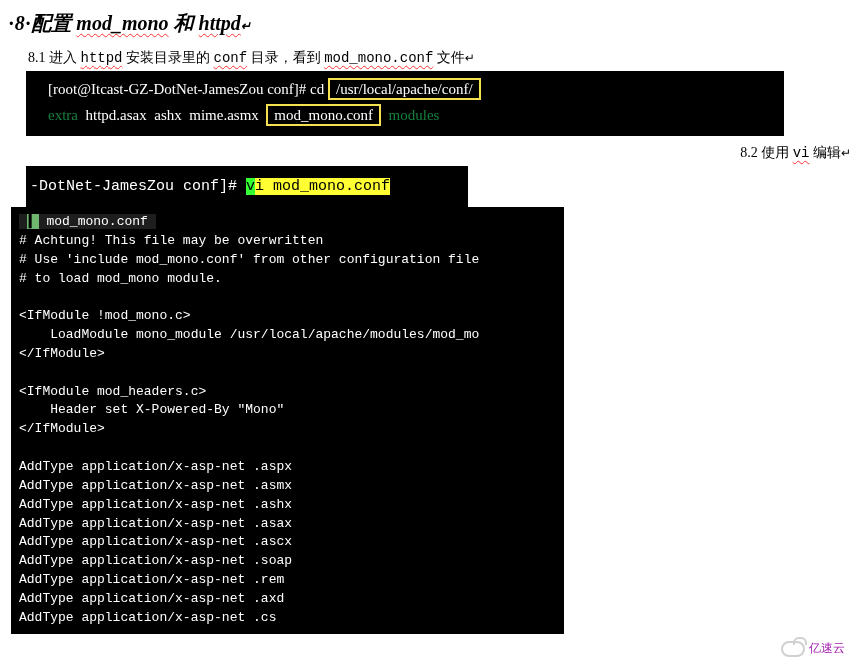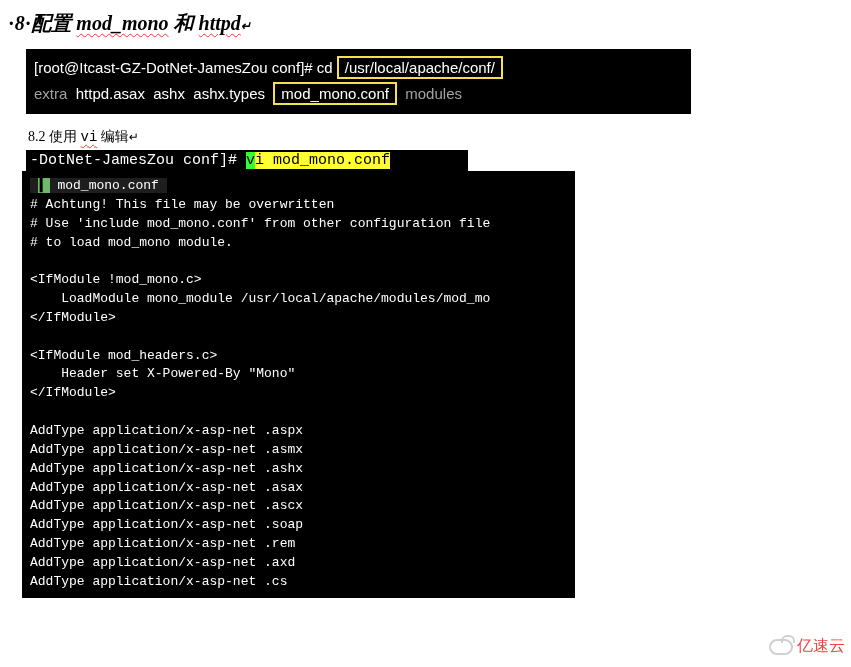--- a/index.html
+++ b/index.html
@@ -2,47 +2,50 @@
 <html><head>
 <meta charset="utf-8">
 <style>
   * { margin: 0; padding: 0; box-sizing: border-box; }
   body { width: 851px; height: 667px; background: #fff; font-family: Arial, "Microsoft YaHei", sans-serif; position: relative; overflow: hidden; }
   .page { padding: 0 0 0 0; }
   .h1 { font-size: 20px; font-weight: bold; font-style: italic; margin: 10px 0 12px 8px; font-family: "Times New Roman", serif; }
   .h1 .dot { font-style: normal; }
   .wavy { text-decoration: underline wavy #ff3333; text-decoration-thickness: 1px; text-underline-offset: 3px; }
   .sub { font-size: 14px; margin: 0 0 4px 28px; font-family: "SimSun", serif; }
-  .sub2 { font-size: 14px; margin: 14px 0 4px 28px; font-family: "SimSun", serif; }
+  .sub2 { font-size: 14px; margin: 8px 0 4px 28px; font-family: "SimSun", serif; text-align: right; }
   .mono { font-family: "Courier New", monospace; }
-  .term1 { background:#000; color:#fff; font-family:Liberation Sans, sans-serif; font-size:15px; padding:6px 8px 8px 8px; margin-left:26px; width:665px; line-height:1.7; white-space:nowrap; overflow:hidden; }
+  .term1 { background:#000; color:#fff; font-family:Liberation Serif, serif; font-size:15px; padding:6px 8px 8px 22px; margin-left:26px; width:758px; line-height:1.7; white-space:nowrap; overflow:hidden; }
   .box-y { border:2px solid #f5e050; padding:1px 6px; }
-  .cyan { color:#a3a3a3; }
-  .term2 { background:#000; color:#fff; font-family:"Consolas","Courier New",monospace; font-size:15px; padding:0 4px; margin-left:26px; width:442px; line-height:1.4; white-space:nowrap; overflow:hidden; }
+  .cyan { color:#15803d; }
+  .term2 { background:#000; color:#fff; font-family:"Consolas","Courier New",monospace; font-size:15px; padding:10px 4px; margin-left:26px; width:442px; line-height:1.4; white-space:nowrap; overflow:hidden; }
   .term2 .hi { background:#ffff33; color:#000; }
-  .term3 { background:#000; color:#fff; font-family:"Consolas","Courier New",monospace; font-size:13px; padding:6px 8px; margin-left:22px; width:553px; line-height:1.45; white-space:pre; overflow:hidden; }
+  .term3 { background:#000; color:#fff; font-family:"Consolas","Courier New",monospace; font-size:13px; padding:6px 8px; margin-left:11px; width:553px; line-height:1.45; white-space:pre; overflow:hidden; }
   .term3 .tab { background:#1e1e1e; }
   .term3 .tabmark { background:#6fb76f; color:#000; padding:0 2px; }
   .arrow { font-size:12px; }
-  .watermark { position:absolute; right:6px; bottom:10px; color:#ef4444; font-size:16px; font-family:"Microsoft YaHei",sans-serif; display:flex; align-items:center; gap:4px; }
+  .watermark { position:absolute; right:6px; bottom:10px; color:#a21caf; font-size:12px; font-family:"Microsoft YaHei",sans-serif; display:flex; align-items:center; gap:4px; }
   .wm-icon { width:24px; height:16px; border:2px solid #d0d0d0; border-radius:10px; position:relative; background:transparent; }
   .wm-icon::before { content:""; position:absolute; top:-6px; right:-4px; width:10px; height:6px; border:2px solid #d0d0d0; border-bottom:none; border-radius:6px 6px 0 0; }
 </style>
 </head>
 <body>
 
 <div class="page">
   <div class="h1">
     <span class="dot">·</span><span>8</span><span class="dot">·</span><span>配置</span> <span class="wavy">mod_mono</span> <span>和</span>  <span class="wavy">httpd</span><span class="arrow">↵</span>
   </div>
 
+  <div class="sub">
+    <span>8.1</span> <span>进入</span> <span class="wavy mono">httpd</span> <span>安装目录里的</span> <span class="wavy mono">conf</span> <span>目录，看到</span> <span class="wavy mono">mod_mono.conf</span> <span>文件</span><span class="arrow">↵</span>
+  </div>
 
   <div class="term1">
     <div><span>[root@Itcast-GZ-DotNet-JamesZou conf]#</span> <span>cd</span> <span class="box-y">/usr/local/apache/conf/</span></div>
-    <div><span class="cyan">extra</span>&nbsp;&nbsp;<span>httpd.asax</span>&nbsp;&nbsp;<span>ashx</span>&nbsp;&nbsp;<span>ashx.types</span>&nbsp;&nbsp;<span class="box-y">mod_mono.conf</span>&nbsp;&nbsp;<span class="cyan">modules</span></div>
+    <div><span class="cyan">extra</span>&nbsp;&nbsp;<span>httpd.asax</span>&nbsp;&nbsp;<span>ashx</span>&nbsp;&nbsp;<span>mime.asmx</span>&nbsp;&nbsp;<span class="box-y">mod_mono.conf</span>&nbsp;&nbsp;<span class="cyan">modules</span></div>
   </div>
 
   <div class="sub2">
     <span>8.2</span> <span>使用</span> <span class="wavy mono">vi</span> <span>编辑</span><span class="arrow">↵</span>
   </div>
 
   <div class="term2">
     <span>-DotNet-JamesZou conf]#</span><span> </span><span class="hi"><span style="background:#33ff33;color:#000;">v</span><span>i mod_mono.conf </span></span>
   </div>
 

